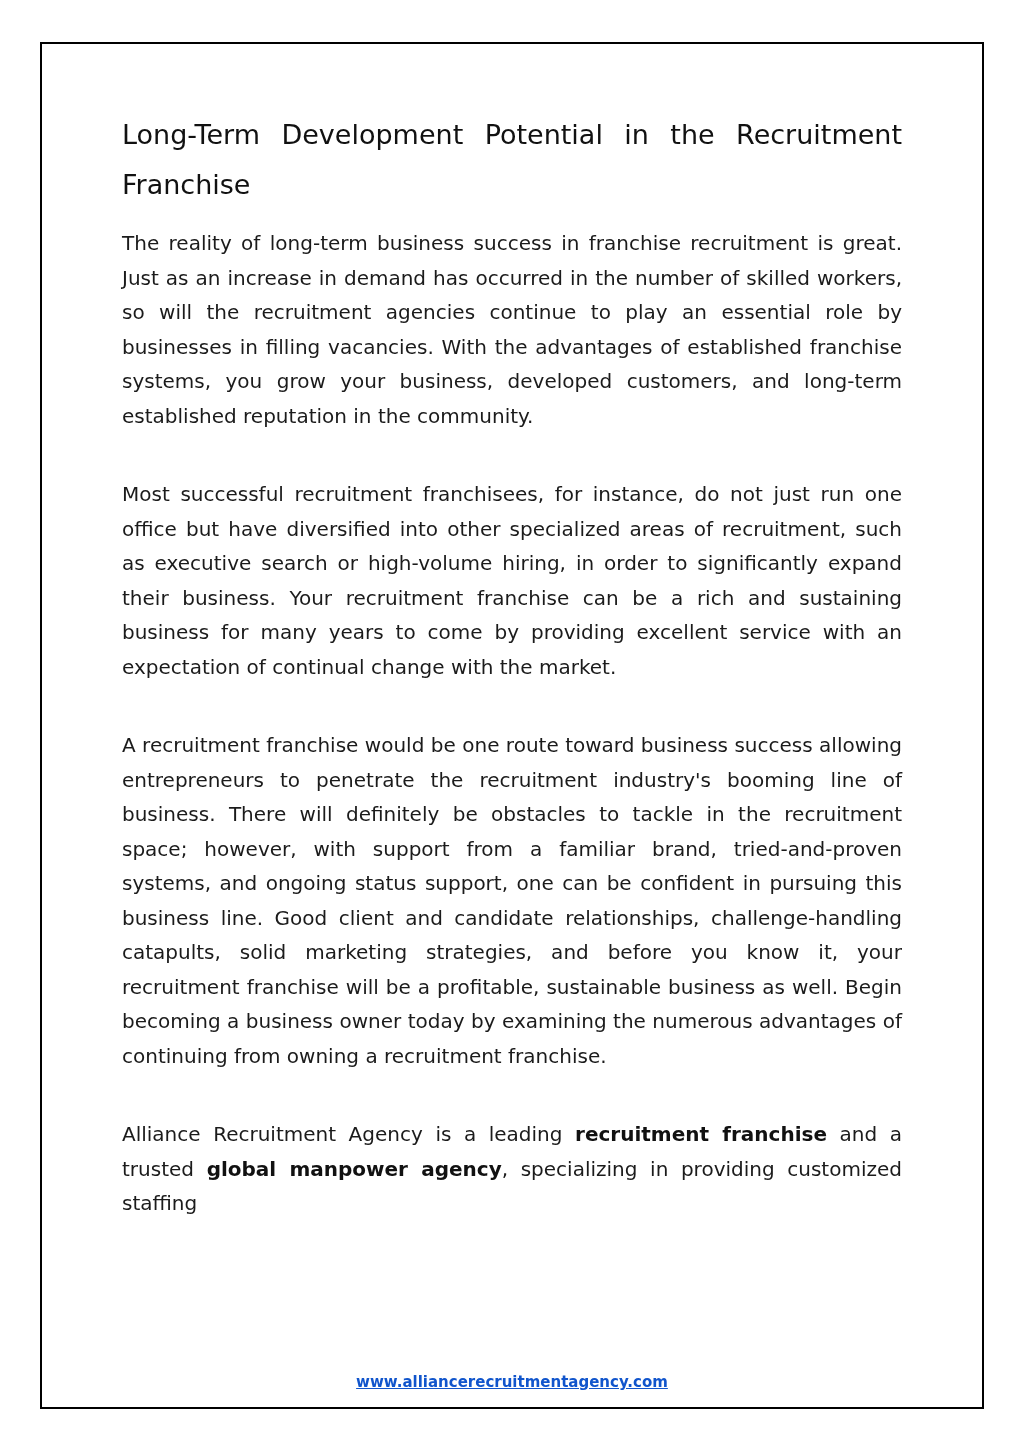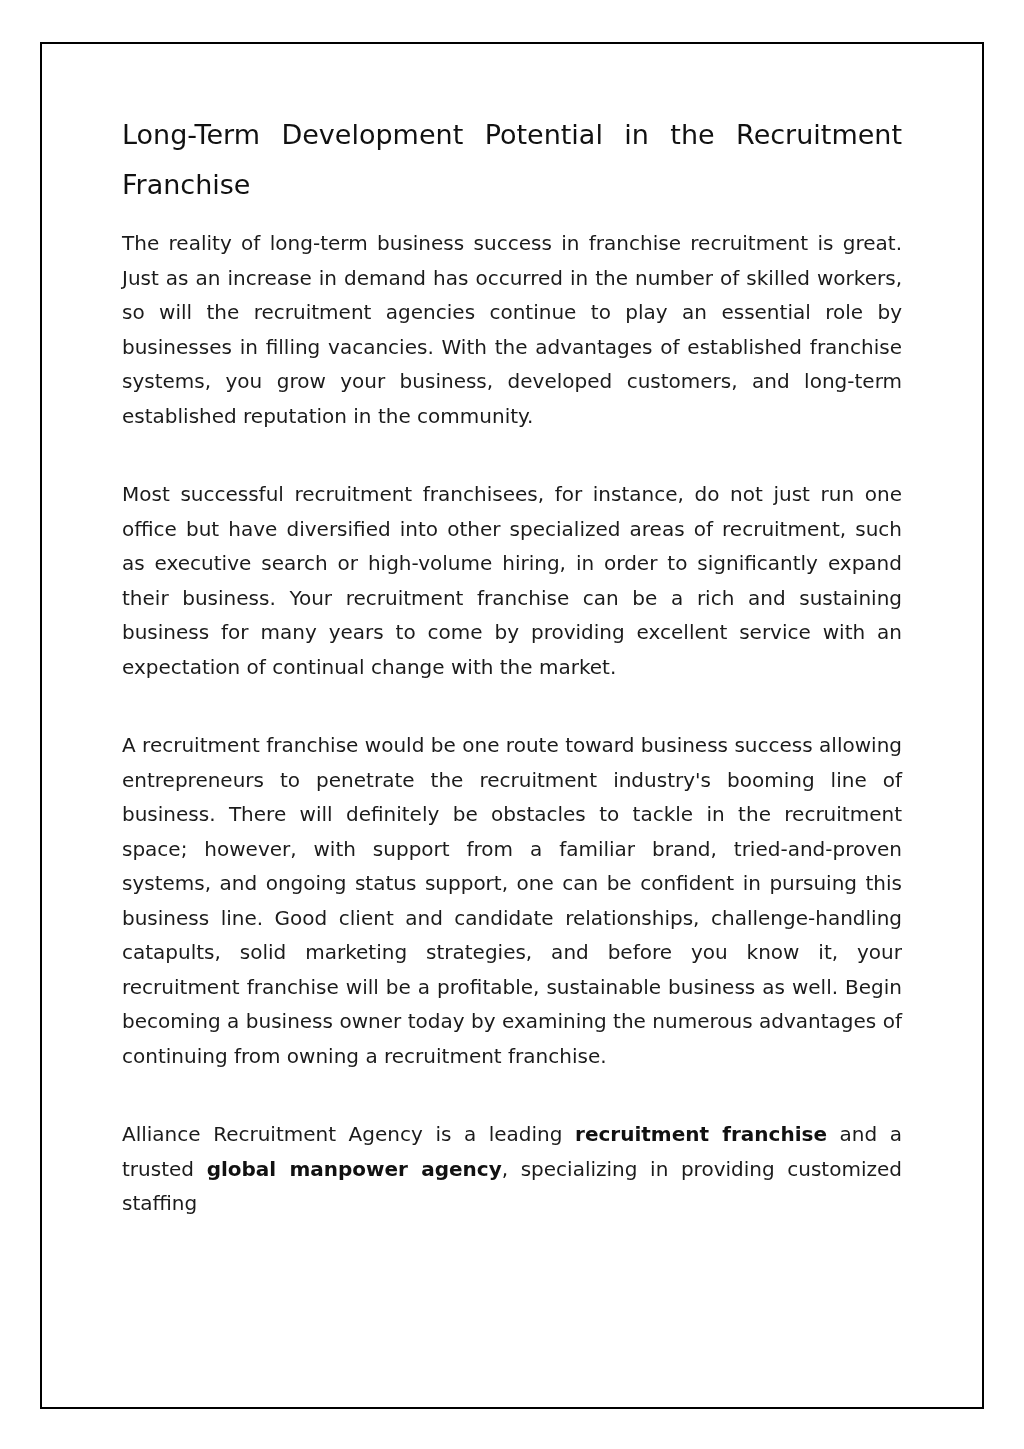--- a/index.html
+++ b/index.html
@@ -92,14 +92,17 @@
     <p>Most successful recruitment franchisees, for instance, do not just run one office but have diversified into other specialized areas of recruitment, such as executive search or high-volume hiring, in order to significantly expand their business. Your recruitment franchise can be a rich and sustaining business for many years to come by providing excellent service with an expectation of continual change with the market.</p>
 
 
     <p>A recruitment franchise would be one route toward business success allowing entrepreneurs to penetrate the recruitment industry's booming line of business. There will definitely be obstacles to tackle in the recruitment space; however, with support from a familiar brand, tried-and-proven systems, and ongoing status support, one can be confident in pursuing this business line. Good client and candidate relationships, challenge-handling catapults, solid marketing strategies, and before you know it, your recruitment franchise will be a profitable, sustainable business as well. Begin becoming a business owner today by examining the numerous advantages of continuing from owning a recruitment franchise.</p>
 
 
     <p class="last-para"><span>Alliance Recruitment Agency is a leading </span><span class="bold-seg">recruitment franchise</span><span> and a trusted </span><span class="bold-seg">global manpower agency</span><span>, specializing in providing customized staffing</span></p>
 
   </div>
 
+  <div class="footer">
+    <a href="#">www.alliancerecruitmentagency.com</a>
+  </div>
 
 </div>
 
 </body></html>

